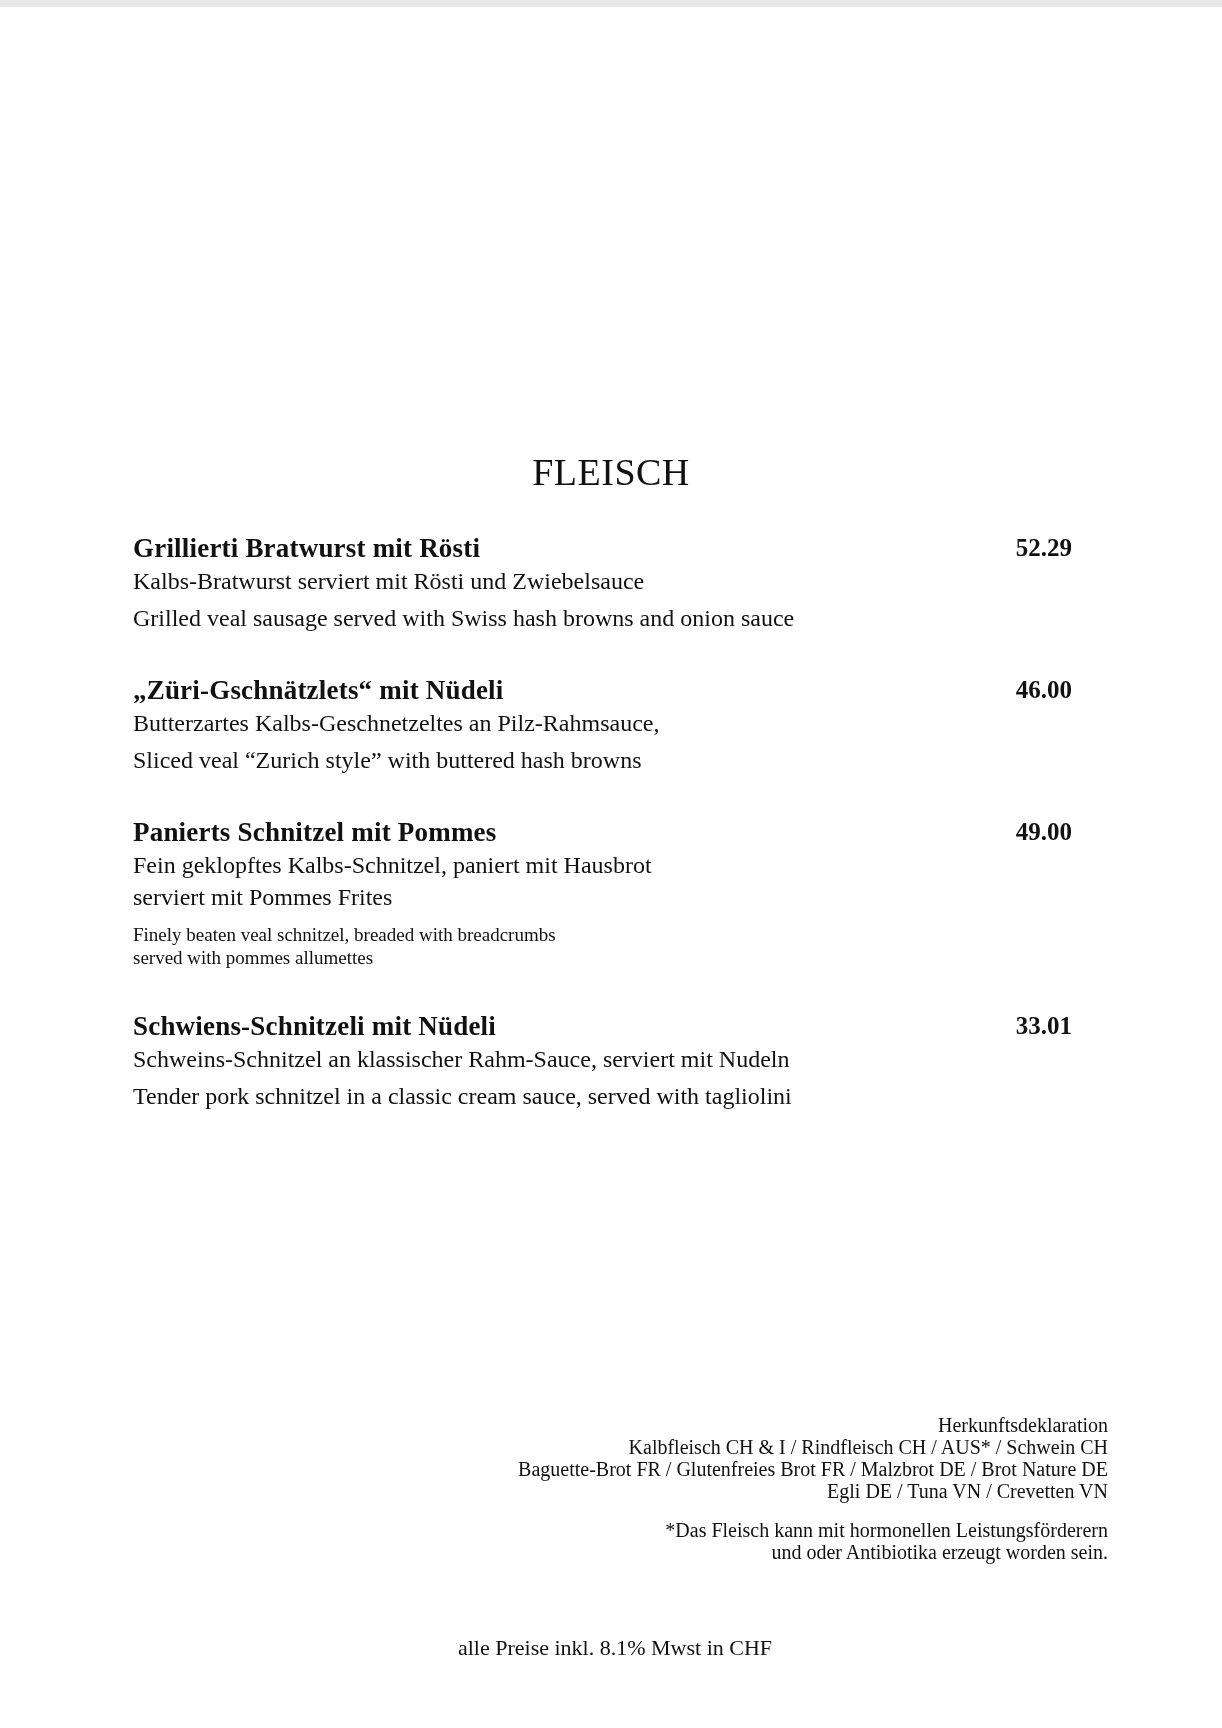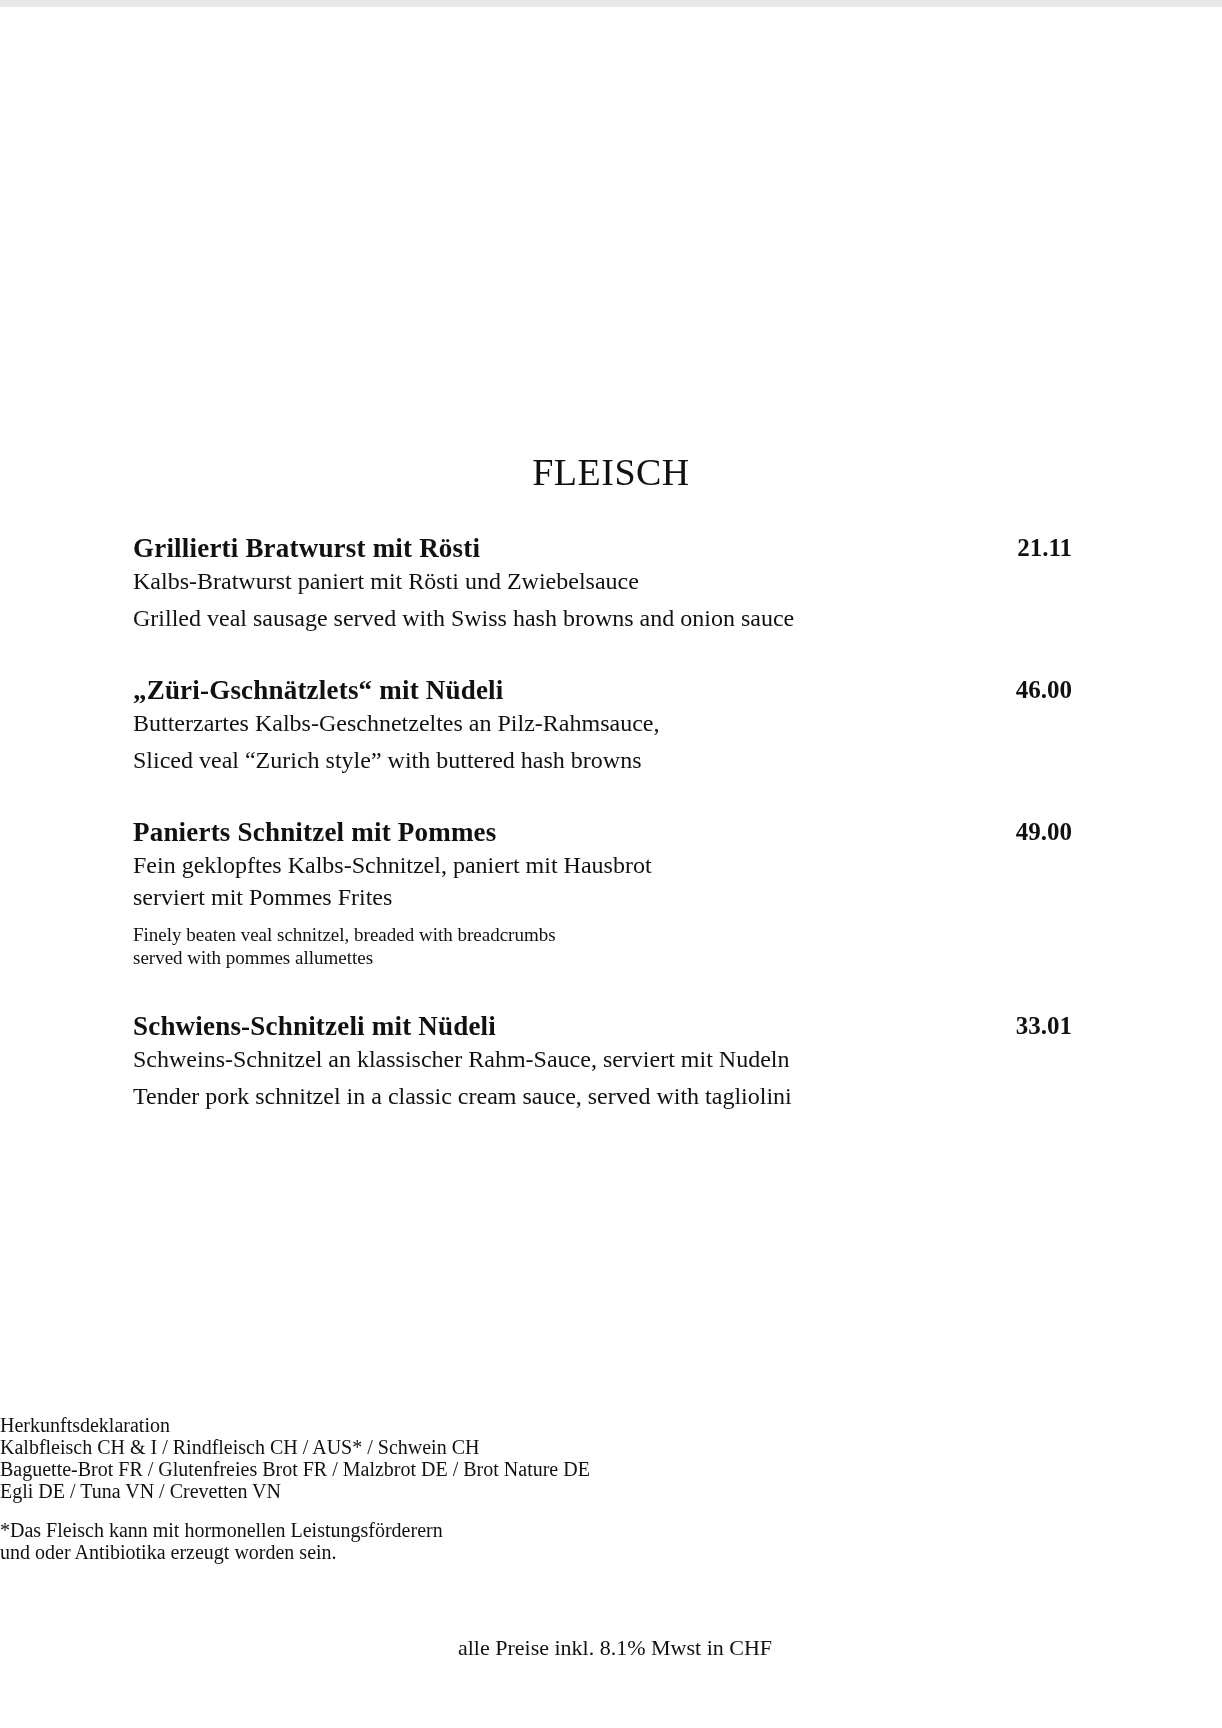--- a/index.html
+++ b/index.html
@@ -58,21 +58,21 @@
   .desc-en.small {
     font-size: 19px;
     line-height: 23px;
     margin-top: 10px;
   }
   .footer {
     position: absolute;
     top: 1407px;
     left: 0;
     width: 1108px;
-    text-align: left;
+    text-align: right;
     font-size: 20px;
     line-height: 22px;
   }
   .footer .note { margin-top: 17px; }
   .vat-line {
     position: absolute;
     top: 1628px;
     left: 4px;
     width: 1222px;
     text-align: center;
@@ -85,23 +85,23 @@
 
 <div class="page">
 
   <div class="section-title">FLEISCH</div>
 
   <div class="items">
 
     <div class="item">
       <div class="item-head">
         <span class="item-name">Grillierti Bratwurst mit Rösti</span>
-        <span class="item-price">21.11</span>
+        <span class="item-price">52.29</span>
       </div>
-      <div class="desc-de">Kalbs-Bratwurst paniert mit Rösti und Zwiebelsauce</div>
+      <div class="desc-de">Kalbs-Bratwurst serviert mit Rösti und Zwiebelsauce</div>
       <div class="desc-en">Grilled veal sausage served with Swiss hash browns and onion sauce</div>
     </div>
 
     <div class="item">
       <div class="item-head">
         <span class="item-name">„Züri-Gschnätzlets“ mit Nüdeli</span>
         <span class="item-price">46.00</span>
       </div>
       <div class="desc-de">Butterzartes Kalbs-Geschnetzeltes an Pilz-Rahmsauce,</div>
       <div class="desc-en">Sliced veal “Zurich style” with buttered hash browns</div>

